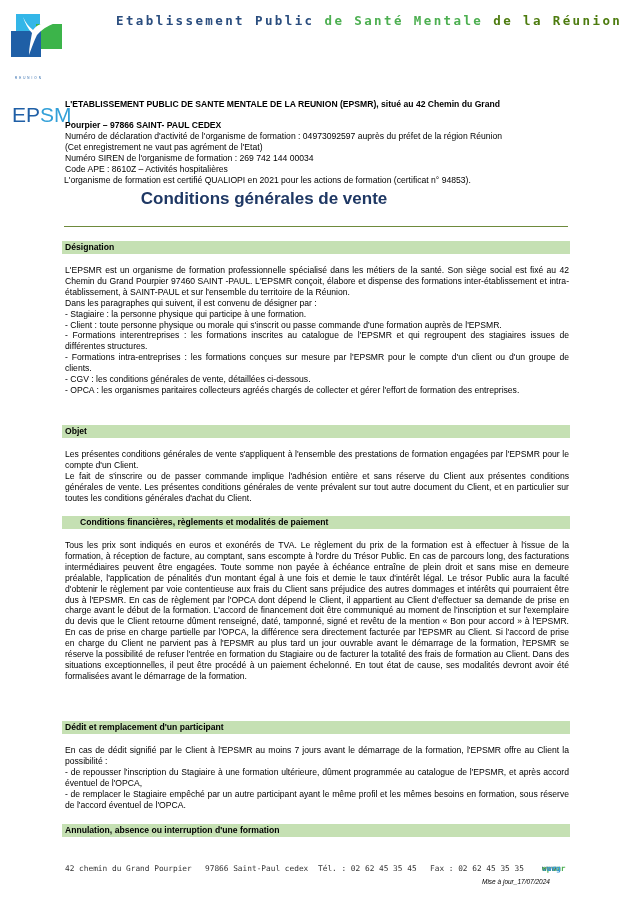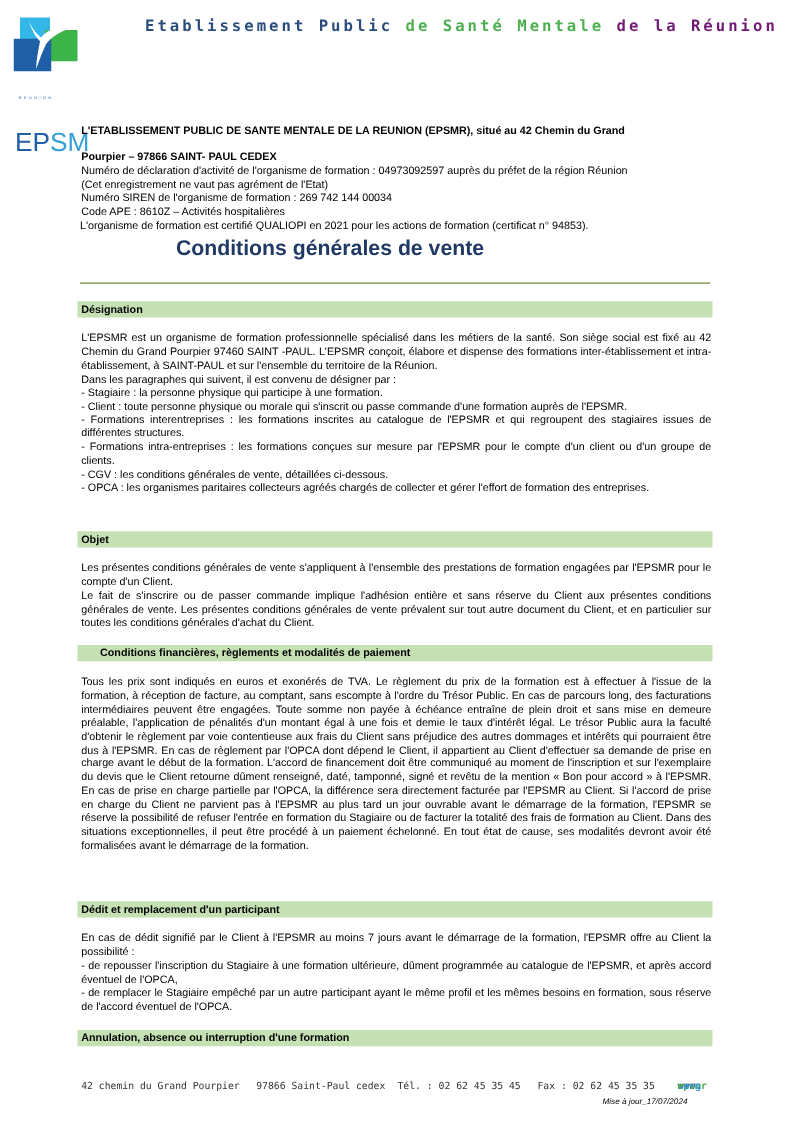--- a/index.html
+++ b/index.html
@@ -11,21 +11,21 @@
     .logo .sq-green { position: absolute; left: 25px; top: 13px; width: 26px; height: 25px; background: #3cb44a; }
     .logo svg.bird { position: absolute; left: 6px; top: 2px; width: 44px; height: 44px; }
     .logo .epsm { position: absolute; left: 1px; top: 47px; font-size: 21px; letter-spacing: 0px; line-height: 17px; margin-top: 48px; }
     .logo .epsm .ep { color: #1f5fa6; }
     .logo .epsm .sm { color: #33a0d8; }
     .logo .reunion { position: absolute; left: 4px; top: 65px; font-size: 3px; color: #1f5fa6; letter-spacing: 2px; }
 
     .header-title { position: absolute; left: 116px; top: 13px; font-family: "DejaVu Sans Mono", monospace; font-weight: bold; font-size: 12.5px; letter-spacing: 2.4px; white-space: nowrap; }
     .ht-1 { color: #2a4d7e; }
     .ht-2 { color: #4caf50; }
-    .ht-3 { color: #701a75; }
+    .ht-3 { color: #4d7c0f; }
 
     .org-block { position: absolute; left: 65px; top: 89px; width: 520px; font-size: 8.6px; line-height: 11px; }
     .org-block .bold { font-weight: bold; margin-top: 10px; }
     .org-block .indent { margin-left: -1px; }
 
     .doc-title { position: absolute; left: 0; width: 528px; top: 189px; text-align: center; font-size: 17px; font-weight: bold; color: #1f3864; }
     .title-rule { position: absolute; left: 64px; top: 226px; width: 504px; height: 1px; background: #6e8a3c; }
 
     .section-head { position: absolute; left: 62px; width: 508px; height: 13px; background: #c5e0b3; font-size: 8.6px; font-weight: bold; line-height: 13px; padding-left: 3px; box-sizing: border-box; }
 

